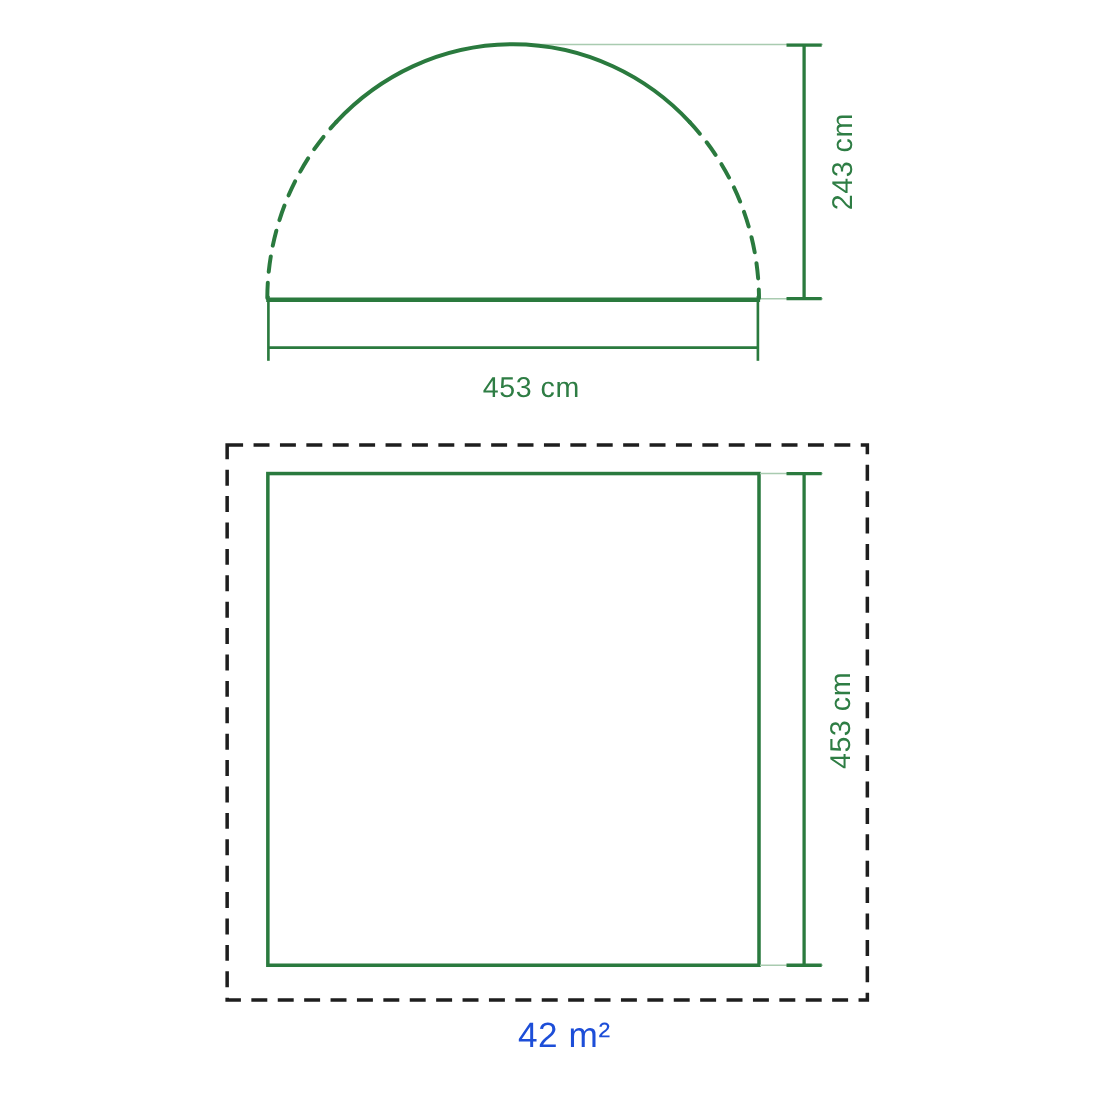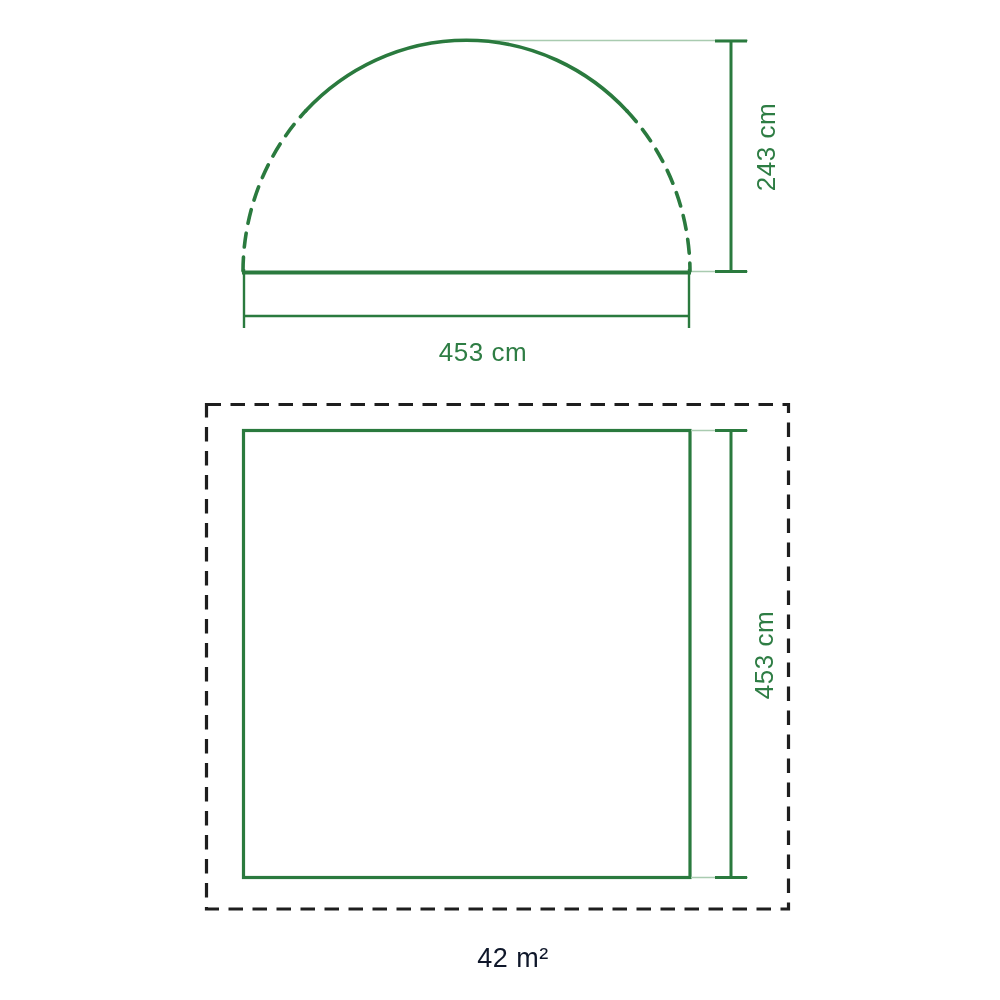--- a/index.html
+++ b/index.html
@@ -27,23 +27,22 @@
     font-size: 26px;
     letter-spacing: 0.5px;
     white-space: nowrap;
     transform: translate(-50%, -50%);
     user-select: none;
   }
   .dim-label.rotated {
     transform: translate(-50%, -50%) rotate(-90deg);
   }
   .dim-label.dark {
-    color: #0f172a;
-    font-size: 27px;
-    margin-top: 17px;
+    color: #1d4ed8;
+    font-size: 32px;
   }
 </style>
 </head>
 <body>
 
 <div class="canvas">
 
   <svg class="diagram-svg" viewBox="0 0 1000 1000" xmlns="http://www.w3.org/2000/svg">
 
     <g>

